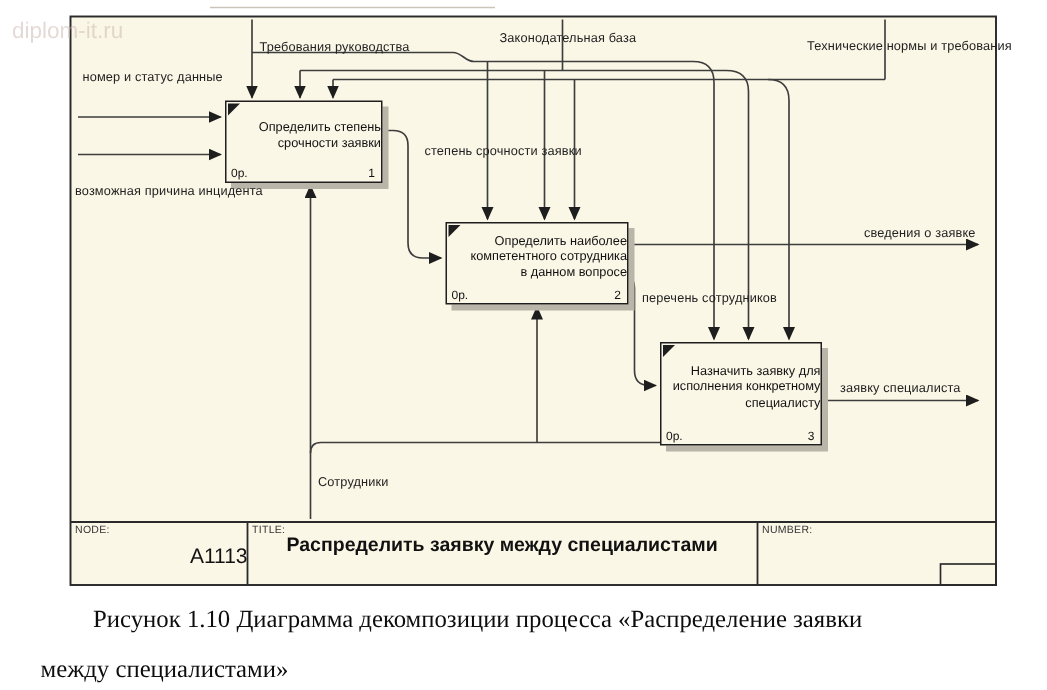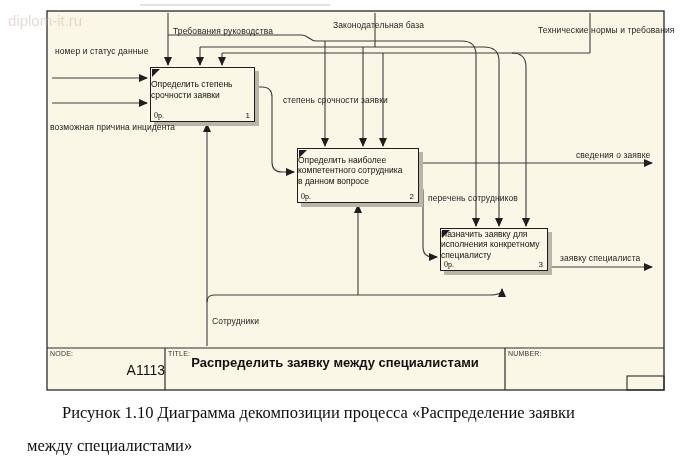--- a/index.html
+++ b/index.html
@@ -3,30 +3,30 @@
 <meta charset="utf-8">
 <style>
   html,body{margin:0;padding:0;background:#fff;width:698px;height:460px;overflow:hidden;}
   #stage{position:relative;width:698px;height:460px;background:#fff;
          font-family:"Liberation Sans", sans-serif;}
   #diagram-svg{position:absolute;left:0;top:0;z-index:1;}
   .lbl{position:absolute;z-index:3;font-size:8.5px;color:#222;white-space:nowrap;letter-spacing:0.1px;}
   .abox{position:absolute;z-index:2;background:#fbf7e7;border:1.4px solid #1e1e1e;
         box-shadow:4px 4px 0 0 #b9b5a8;box-sizing:border-box;}
   .btxt{position:absolute;left:0;right:0;top:0;bottom:10px;display:flex;flex-direction:column;
-        align-items:flex-start;justify-content:center;font-size:8.5px;line-height:1.25;color:#111;text-align:center;}
-  .cost{position:absolute;left:3px;bottom:1px;font-size:8px;color:#111;font-family:Liberation Serif, serif;}
+        align-items:flex-end;justify-content:center;font-size:8.5px;line-height:1.25;color:#111;text-align:center;}
+  .cost{position:absolute;left:3px;bottom:1px;font-size:8px;color:#111;}
   .num{position:absolute;right:4px;bottom:1px;font-size:8px;color:#111;}
   .fold{position:absolute;left:1px;top:1px;width:0;height:0;border-top:8px solid #1e1e1e;
         border-right:8px solid transparent;}
   .tb-small{position:absolute;z-index:3;font-size:7px;color:#333;letter-spacing:0.2px;}
   #node-value{position:absolute;z-index:3;left:47px;top:362px;width:118px;text-align:right;
         font-size:14px;color:#111;}
-  #title-value{position:absolute;z-index:3;left:165px;top:355px;width:340px;text-align:center;
-        font-size:13px;font-weight:bold;color:#111;}
+  #title-value{position:absolute;z-index:3;left:165px;top:355px;width:340px;text-align:left;
+        font-size:13px;font-weight:bold;color:#111;padding-left:26px;}
   #wm-top{position:absolute;z-index:4;left:8px;top:12px;font-size:15px;color:rgba(205,188,178,0.55);}
   #wm-bottom{position:absolute;z-index:4;left:22px;top:366px;font-size:50px;font-weight:bold;
         letter-spacing:7px;color:rgba(178,175,162,0.33);white-space:nowrap;}
   .cap{position:absolute;z-index:3;font-family:"Liberation Serif", serif;font-size:16.5px;color:#0d0d0d;white-space:nowrap;}
 </style>
 </head>
 <body>
 
 <div id="stage">
 
@@ -102,21 +102,21 @@
     <i class="fold"></i>
     <div class="btxt">
       <div>Определить наиболее</div>
       <div>компетентного сотрудника</div>
       <div>в данном вопросе</div>
     </div>
     <span class="cost">0р.</span>
     <span class="num">2</span>
   </div>
 
-  <div class="abox" style="left:440px;top:228px;width:108px;height:43px">
+  <div class="abox" style="left:440px;top:228px;width:108px;height:69px">
     <i class="fold"></i>
     <div class="btxt">
       <div>Назначить заявку для</div>
       <div>исполнения конкретному</div>
       <div>специалисту</div>
     </div>
     <span class="cost">0р.</span>
     <span class="num">3</span>
   </div>
 

